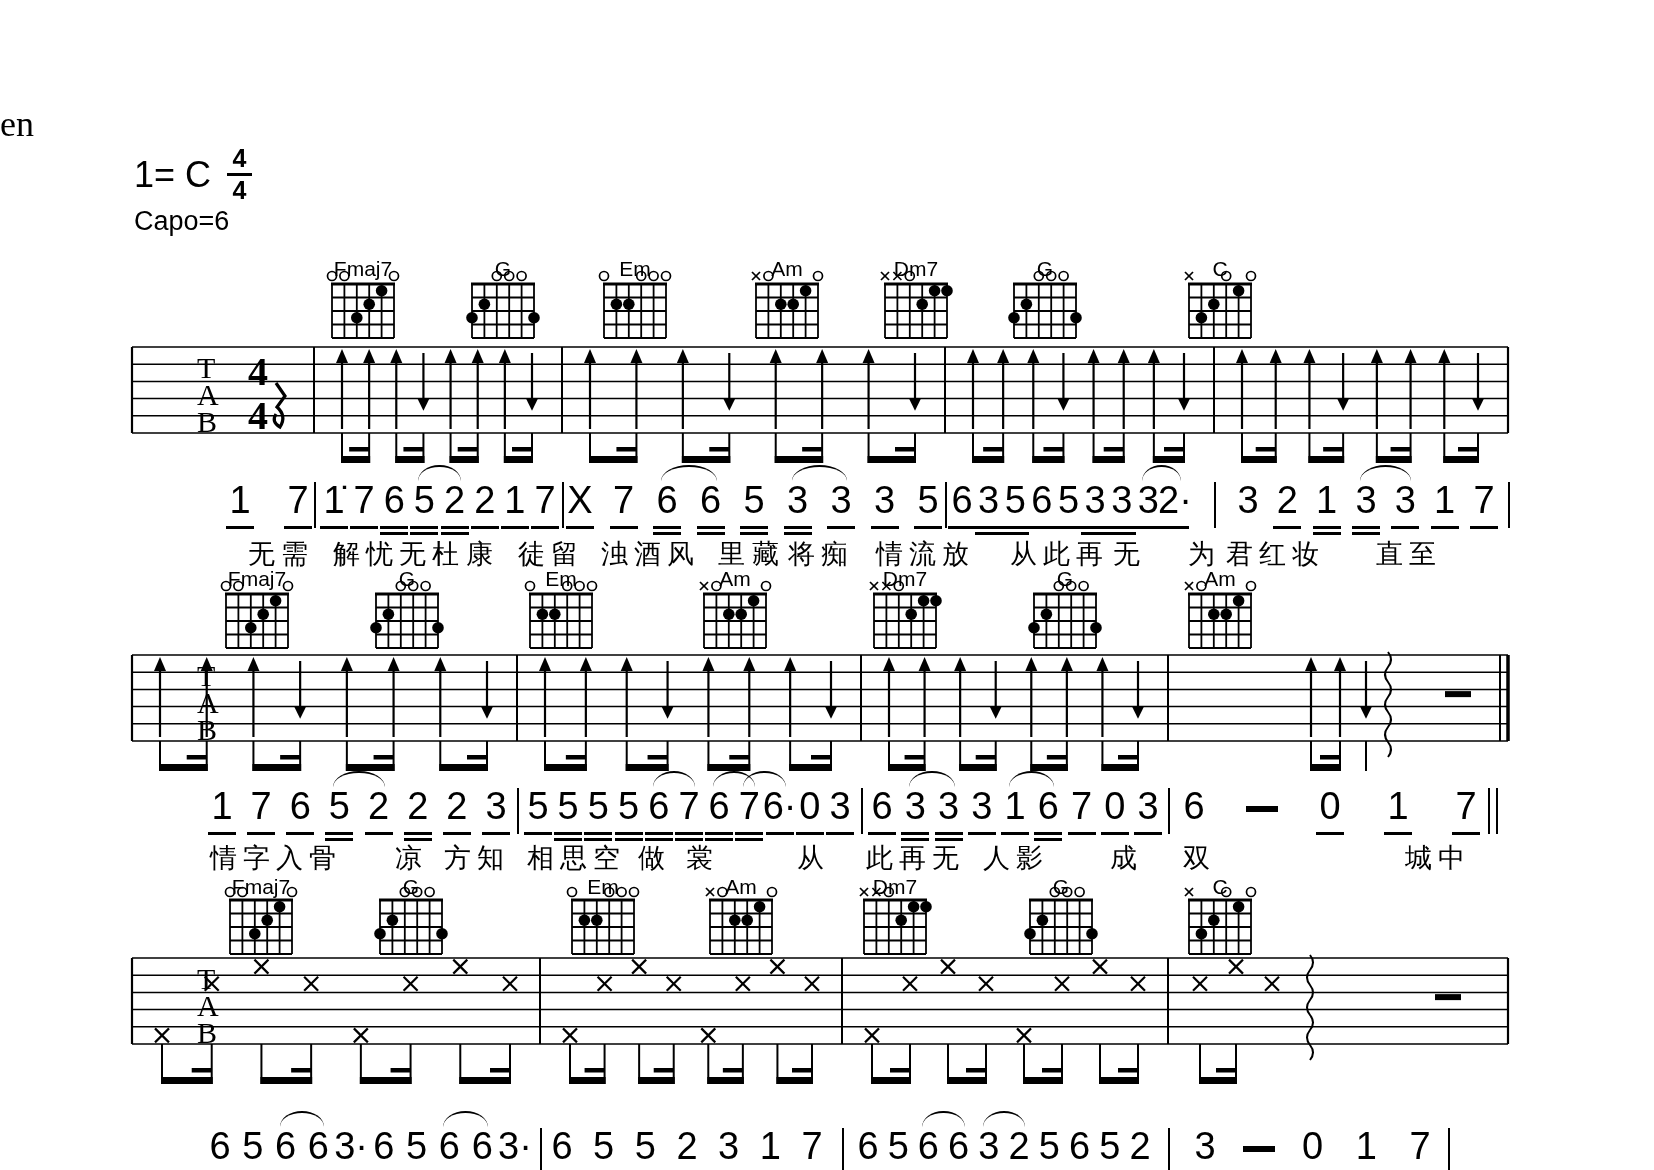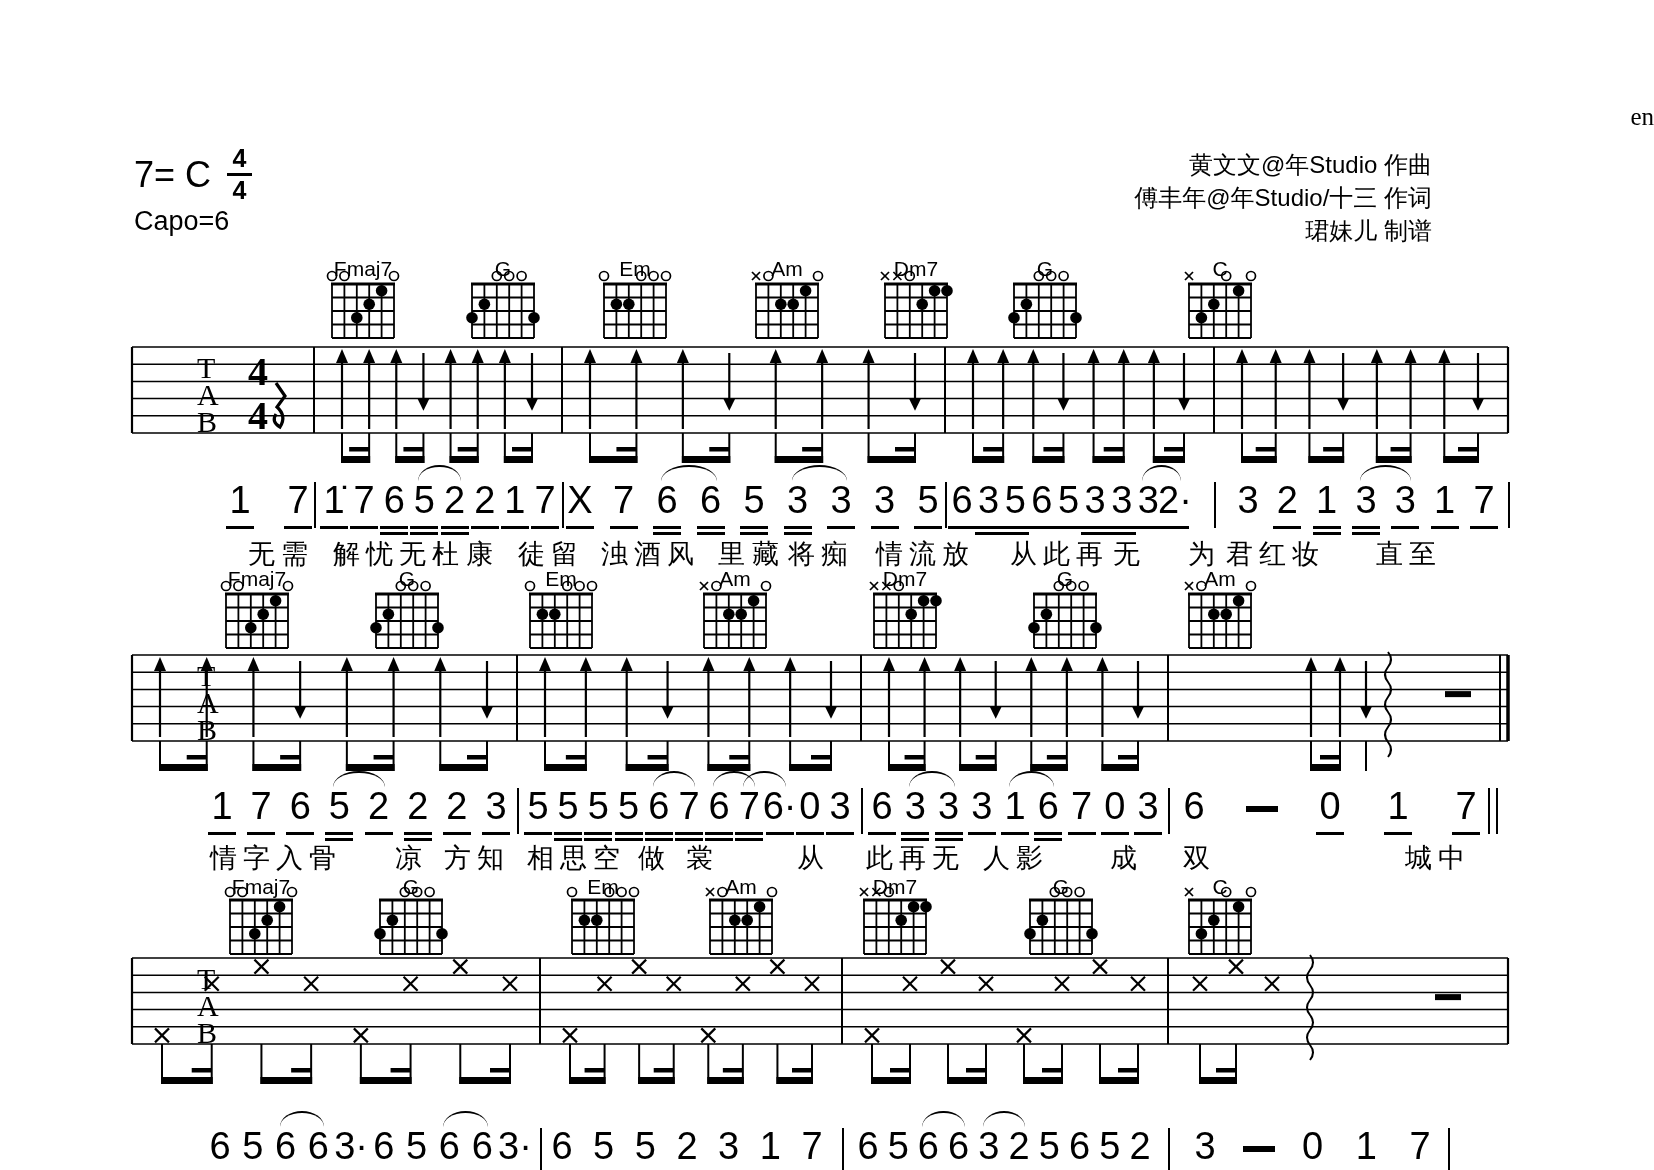--- a/index.html
+++ b/index.html
@@ -1,54 +1,49 @@
 <!DOCTYPE html>
 <html><head>
 <meta charset="utf-8">
 <style>
   html,body{margin:0;padding:0;background:#fff;}
   #sheet{position:relative;width:1654px;height:1170px;background:#ffffff;color:#000;
          font-family:"Liberation Sans",sans-serif;overflow:hidden;}
   .title{position:absolute;top:42px;left:0;width:100%;text-align:center;
          font-size:47px;font-weight:bold;letter-spacing:4px;}
-  .subtitle{position:absolute;top:103px;left:0;width:100%;text-align:right;
-         font-size:25px;font-family:"Liberation Serif",serif;}
+  .subtitle{position:absolute;top:103px;left:0;width:100%;text-align:left;
+         font-size:36px;font-family:"Liberation Serif",serif;}
   .keysig{position:absolute;left:134px;top:146px;font-size:36px;display:flex;align-items:center;gap:16px;}
   .frac{display:inline-flex;flex-direction:column;align-items:center;font-size:25px;font-weight:bold;line-height:1;}
   .frac .fline{width:25px;height:3px;background:#000;margin:2px 0;}
   .capo{position:absolute;left:134px;top:206px;font-size:27px;}
   .credits{position:absolute;right:222px;top:148px;text-align:right;font-size:24px;line-height:33px;}
   .jp-token{position:absolute;width:34px;text-align:center;font-size:38px;line-height:1.1;}
   .jp-underline{position:absolute;height:2.6px;background:#000;}
   .jp-slur{position:absolute;height:14px;border-top:2.5px solid #000;
            border-radius:50% 50% 0 0 / 100% 100% 0 0;}
   .jp-bar{position:absolute;width:2px;background:#000;}
   .jp-dash{position:absolute;height:6px;background:#000;}
   .lyric{position:absolute;font-size:27px;}
   svg{position:absolute;left:0;top:0;}
 </style>
 </head>
 <body>
 
 <div id="sheet">
   <div class="subtitle">en</div>
   <div class="keysig">
-    <span class="prefix">7= C</span>
+    <span class="prefix">1= C</span>
     <span class="frac">
       <span>4</span>
       <span class="fline"></span>
       <span>4</span>
     </span>
   </div>
   <div class="capo">Capo=6</div>
-  <div class="credits">
-    <div>黄文文@年Studio 作曲</div>
-    <div>傅丰年@年Studio/十三 作词</div>
-    <div>珺妹儿 制谱</div>
-  </div>
   <svg id="gfx" width="1654" height="1170">
       <g>
         <text x="363" y="276" text-anchor="middle" font-size="21" font-family="Liberation Sans, sans-serif">Fmaj7</text>
         <rect x="331" y="282.5" width="64" height="3" fill="#000"></rect>
         <line x1="332" x2="394" y1="297.5" y2="297.5" stroke="#000" stroke-width="1.8"></line>
         <line x1="332" x2="394" y1="311" y2="311" stroke="#000" stroke-width="1.8"></line>
         <line x1="332" x2="394" y1="324.5" y2="324.5" stroke="#000" stroke-width="1.8"></line>
         <line x1="332" x2="394" y1="338" y2="338" stroke="#000" stroke-width="1.8"></line>
         <line x1="332" x2="332" y1="284" y2="338" stroke="#000" stroke-width="1.8"></line>
         <line x1="344.4" x2="344.4" y1="284" y2="338" stroke="#000" stroke-width="1.8"></line>

